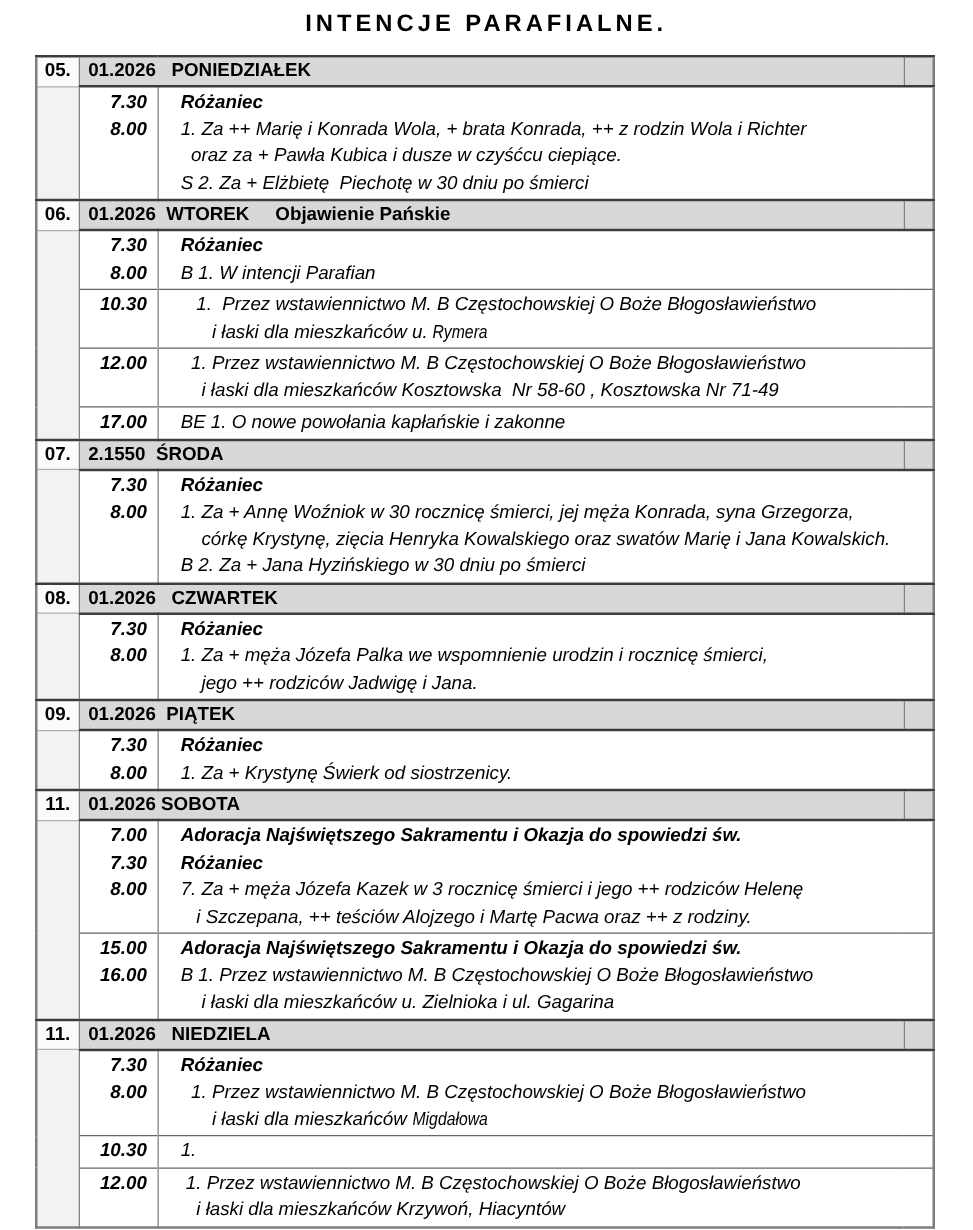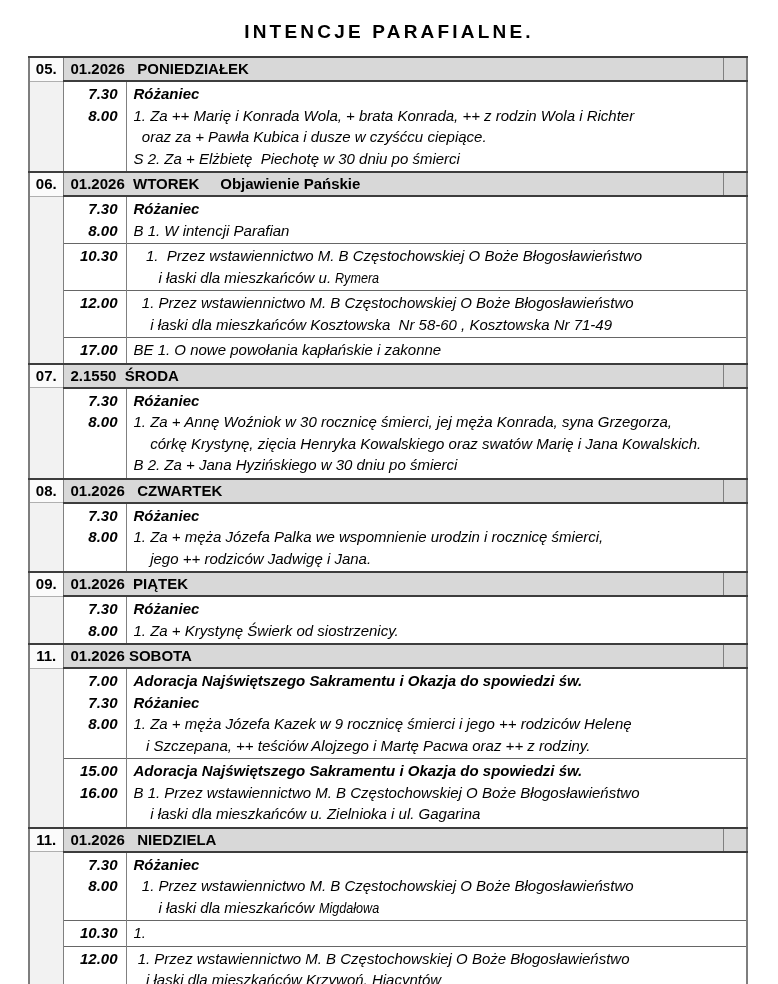--- a/index.html
+++ b/index.html
@@ -1,21 +1,21 @@
 <!DOCTYPE html>
 <html style="--header-bg: #d8d8d8; --daycol-bg: #f2f2f2; --daynum-bg: #fbfbfb; --border-dark: #3d3d3d; --border-mid: #808080; --border-outer: #7e7e7e;"><head>
 <meta charset="utf-8">
 <style>
   html,body{margin:0;padding:0;background:#ffffff;}
   body{
     width:778px;height:984px;overflow:hidden;
     font-family:"Liberation Sans", sans-serif;color:#000;
     -webkit-font-smoothing:antialiased;
   }
-  .title-wrap{width:778px;text-align:center;padding-top:20px;}
+  .title-wrap{width:778px;text-align:center;padding-top:8px;}
   .title-line1{font-size:19px;font-weight:bold;letter-spacing:3.2px;line-height:23px;}
   .title-line2{font-size:19px;font-weight:bold;letter-spacing:2.6px;line-height:23px;}
 
   table.sched{
     border-collapse:collapse;table-layout:fixed;
     margin:13px 0 0 28px;width:720px;
     border:2px solid var(--border-outer,#7e7e7e);
   }
   td{padding:0;vertical-align:top;}
 
@@ -35,21 +35,21 @@
   td.dtail{background:var(--header-bg,#d8d8d8);border-left:1px solid var(--border-mid,#808080);}
 
   
   td.dayfill{background:var(--daycol-bg,#f2f2f2);border-right:1px solid var(--border-mid,#808080);}
   tr.block td.time,tr.block td.desc{border-top:1px solid #666;}
   td.time{
     font-weight:bold;font-size:15px;text-align:right;
     padding:1px 8px 2px 0;
     border-right:1px solid var(--border-mid,#808080);
   }
-  td.desc{font-size:15px;padding:1px 0 2px 7px;overflow:visible;}
+  td.desc{font-size:15px;padding:1px 0 2px 18px;overflow:visible;}
   .t,.line{line-height:21.5px;white-space:pre;font-style:italic;}
   .b{font-weight:bold;}
   .narrow{display:inline-block;transform:scaleX(.84);transform-origin:0 50%;}
 </style>
 </head>
 <body>
 
 <div class="title-wrap">
   <div class="title-line1">INTENCJE PARAFIALNE.</div>
 </div>
@@ -181,21 +181,21 @@
       <tr class="block">
         <td class="dayfill" rowspan="2"></td>
         <td class="time">
           <div class="t">7.00</div>
           <div class="t">7.30</div>
           <div class="t">8.00</div>
         </td>
         <td class="desc" colspan="2">
           <div class="line"><span class="b ">Adoracja Najświętszego Sakramentu i Okazja do spowiedzi św.</span></div>
           <div class="line"><span class="b ">Różaniec</span></div>
-          <div class="line"><span>1. Za + męża Józefa Kazek w 9 rocznicę śmierci i jego ++ rodziców Helenę</span></div>
+          <div class="line"><span>7. Za + męża Józefa Kazek w 3 rocznicę śmierci i jego ++ rodziców Helenę</span></div>
           <div class="line"><span>   i Szczepana, ++ teściów Alojzego i Martę Pacwa oraz ++ z rodziny.</span></div>
         </td>
       </tr>
       <tr class="block">
         <td class="time">
           <div class="t">15.00</div>
           <div class="t">16.00</div>
         </td>
         <td class="desc" colspan="2">
           <div class="line"><span class="b ">Adoracja Najświętszego Sakramentu i Okazja do spowiedzi św.</span></div>

